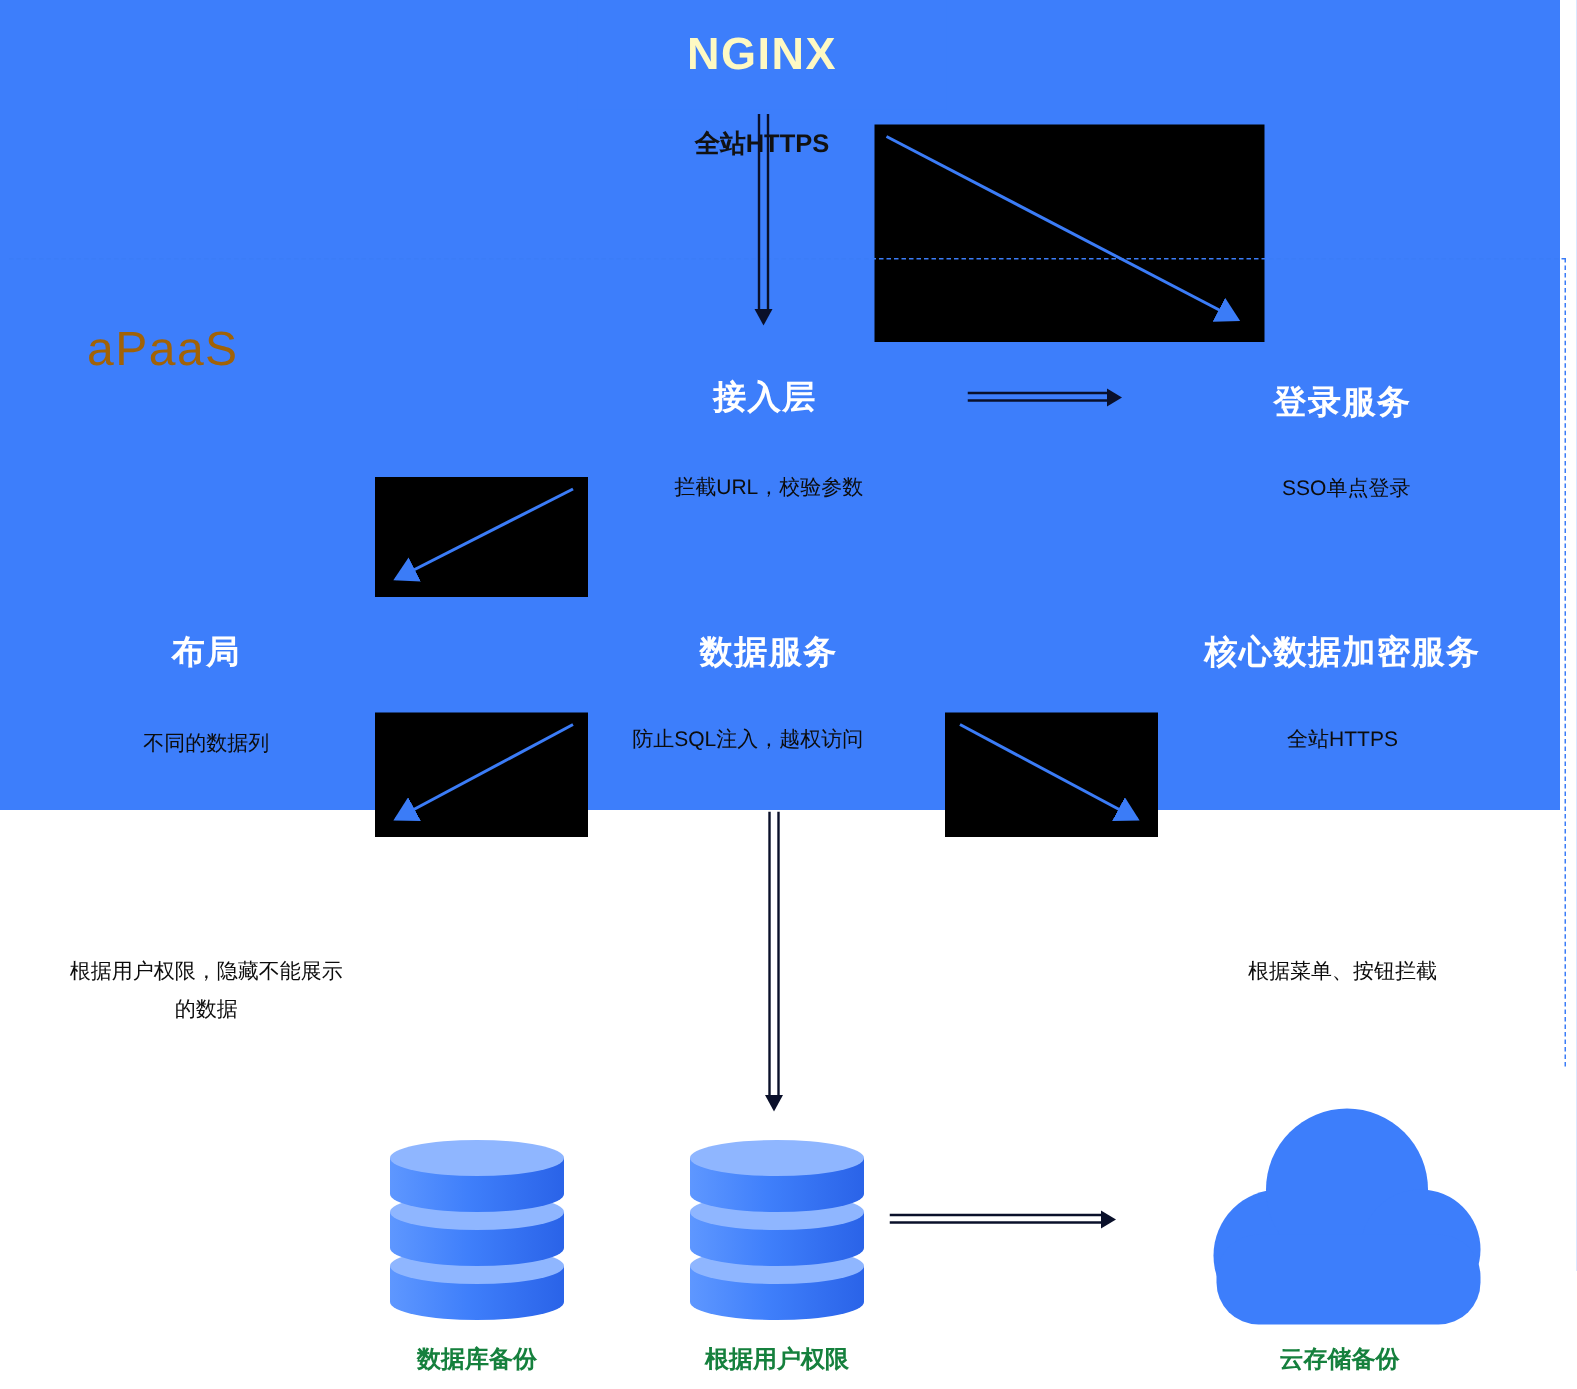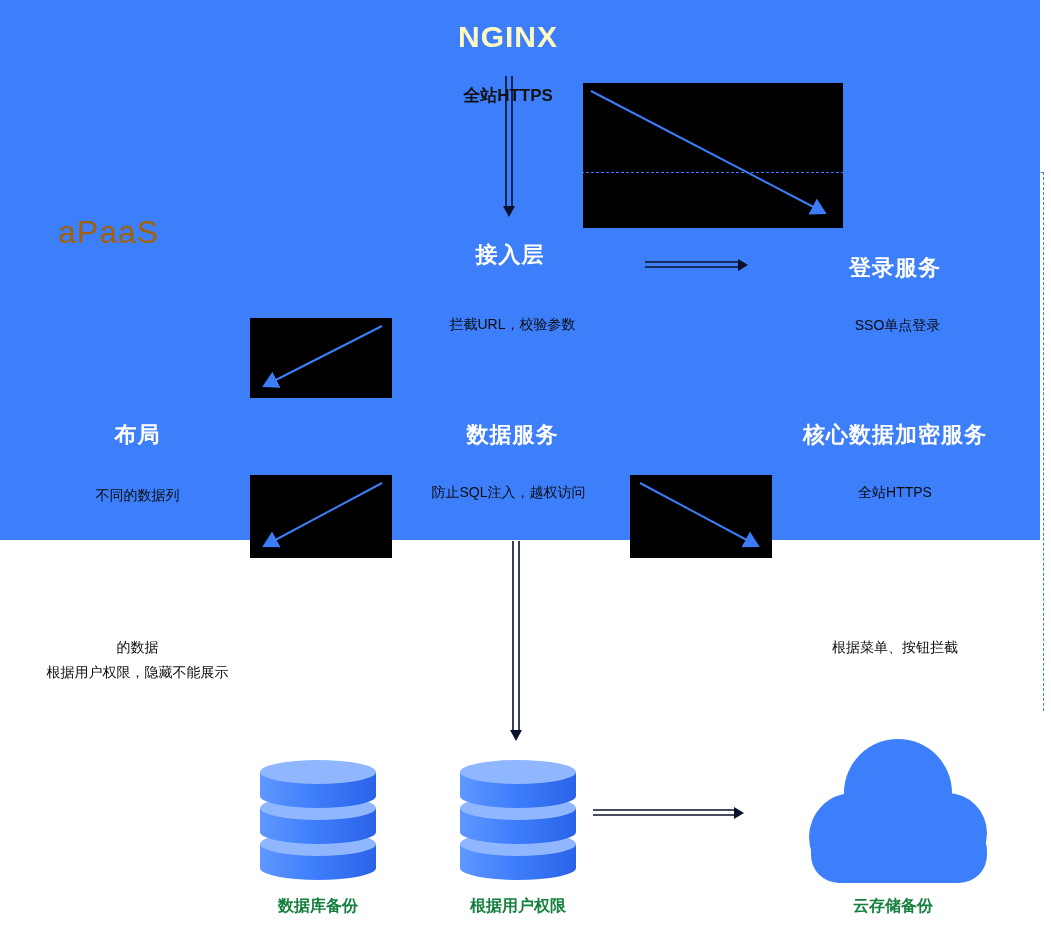--- a/index.html
+++ b/index.html
@@ -109,53 +109,53 @@
   <div id="nginx-subtitle" class="abs">全站HTTPS</div>
 
   <svg class="abs dbl z5" style="left:501px;top:76px;" width="16" height="142" viewBox="0 0 16 142">
     <line x1="5" y1="0" x2="5" y2="131"></line>
     <line x1="11" y1="0" x2="11" y2="131"></line>
     <polygon points="2,130 14,130 8,141"></polygon>
   </svg>
 
   <div id="apaas-label" class="abs">aPaaS</div>
 
-  <div class="abs node-title" style="left:415px;top:240px;width:190px;">接入层</div>
+  <div class="abs node-title" style="left:415px;top:250px;width:190px;">接入层</div>
   <div class="abs node-sub" style="left:400px;top:312px;width:225px;">拦截URL，校验参数</div>
 
   <svg class="abs dbl z6" style="left:645px;top:258px;" width="104" height="14" viewBox="0 0 104 14">
     <line x1="0" y1="4" x2="93" y2="4"></line>
     <line x1="0" y1="9" x2="93" y2="9"></line>
     <polygon points="93,1 93,13 103,7"></polygon>
   </svg>
 
   <div class="abs node-title" style="left:800px;top:253px;width:190px;text-align:center;">登录服务</div>
   <div class="abs node-sub" style="left:810px;top:313px;width:175px;">SSO单点登录</div>
 
   <div class="abs node-title" style="left:60px;top:420px;width:155px;">布局</div>
   <div class="abs node-sub" style="left:20px;top:483px;width:235px;">
     <div>不同的数据列</div>
   </div>
 
   <div class="abs node-title" style="left:420px;top:420px;width:185px;">数据服务</div>
-  <div class="abs node-sub" style="left:391px;top:480px;width:235px;">防止SQL注入，越权访问</div>
+  <div class="abs node-sub" style="left:381px;top:480px;width:235px;">防止SQL注入，越权访问</div>
 
   <div class="abs node-title" style="left:795px;top:420px;width:200px;">核心数据加密服务</div>
   <div class="abs node-sub" style="left:810px;top:480px;width:170px;">全站HTTPS</div>
 
   <svg class="abs dbl z6" style="left:508px;top:541px;" width="16" height="202" viewBox="0 0 16 202">
     <line x1="5" y1="0" x2="5" y2="190"></line>
     <line x1="11" y1="0" x2="11" y2="190"></line>
     <polygon points="2,189 14,189 8,200"></polygon>
   </svg>
 
   <div class="abs node-title" style="left:50px;top:578px;width:175px;">权限拦截</div>
   <div class="abs node-sub" style="left:10px;top:635px;width:255px;">
+    <div>根据用户权限，隐藏不能展示</div>
     <div>的数据</div>
-    <div>根据用户权限，隐藏不能展示</div>
   </div>
 
   <div class="abs node-title" style="left:805px;top:578px;width:180px;">资源拦截</div>
   <div class="abs node-sub" style="left:800px;top:635px;width:190px;">根据菜单、按钮拦截</div>
 
   <svg class="abs z5" style="left:258px;top:760px;" width="120" height="122" viewBox="0 0 120 122">
     <defs>
       <linearGradient id="cg-a" x1="0" y1="0" x2="1" y2="0">
         <stop offset="0" stop-color="#5e97ff"></stop>
           <stop offset="0.45" stop-color="#3f7ffb"></stop>

